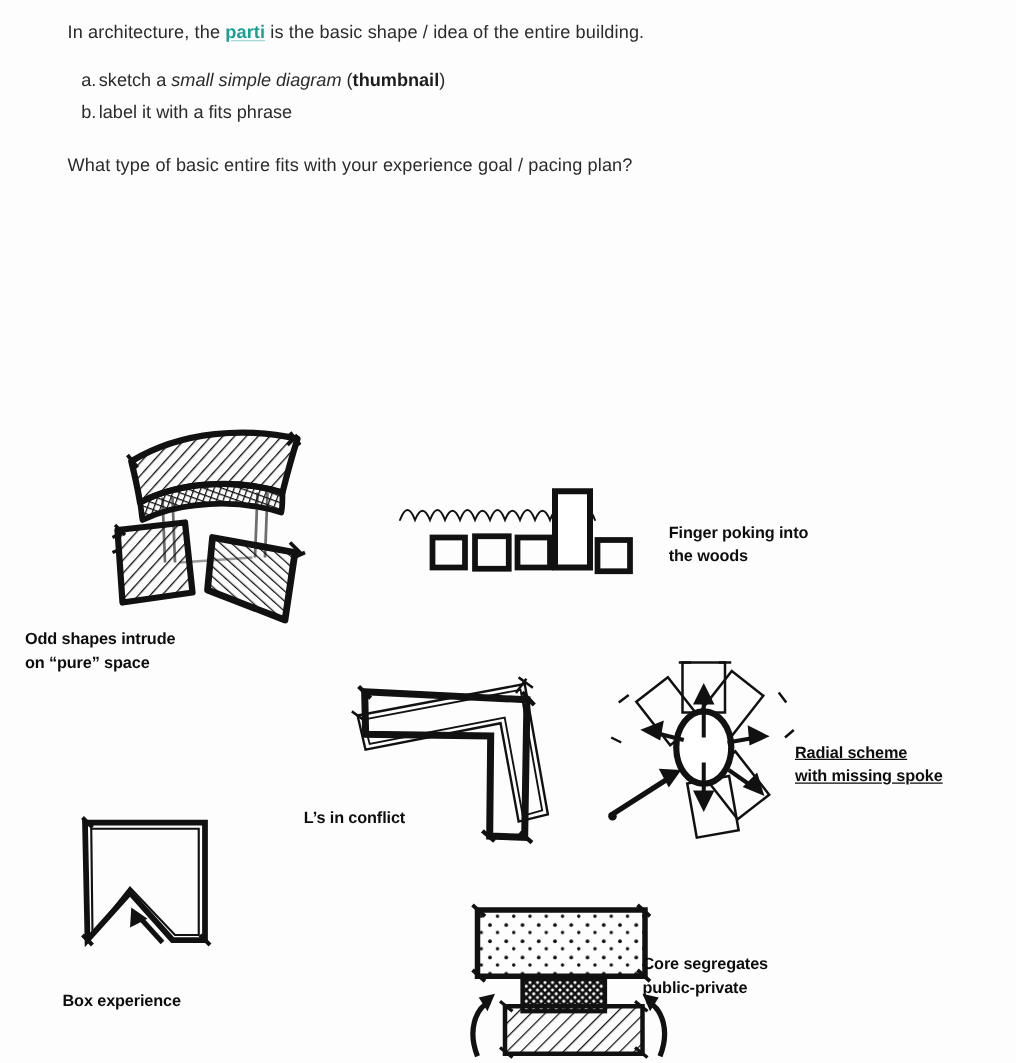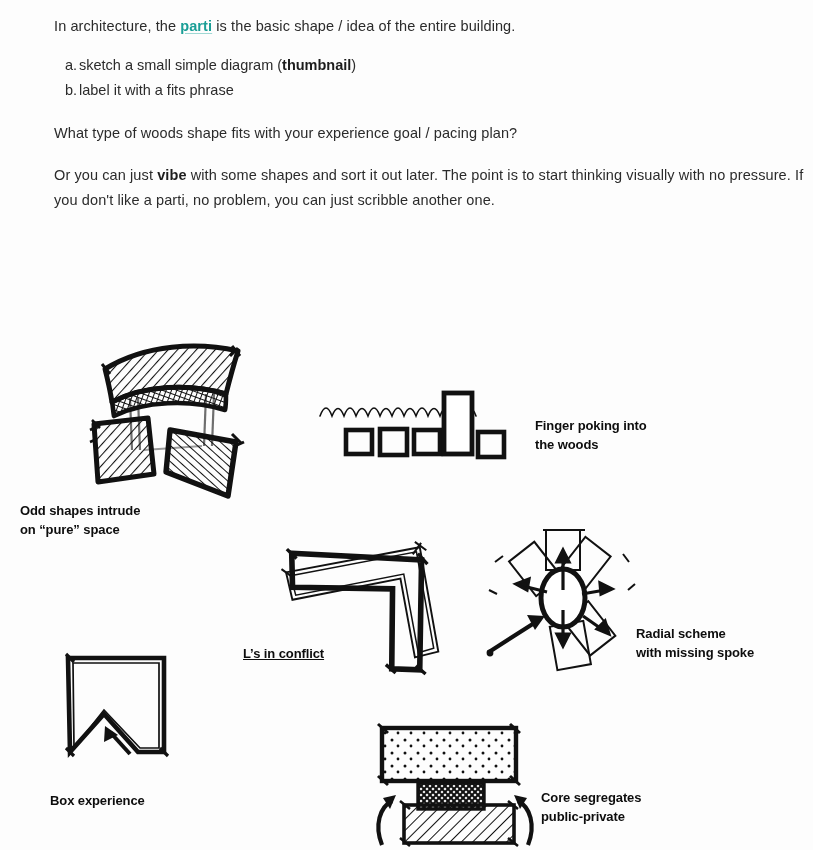--- a/index.html
+++ b/index.html
@@ -23,21 +23,21 @@
   }
   .para.tight { margin-bottom:14px; }
   .link {
     color:#1a9e96;
     font-weight:bold;
     text-decoration:underline;
     text-decoration-color:#9fd8d4;
     text-underline-offset:2px;
     cursor:pointer;
   }
-  .ital { }
+  .ital { font-style:italic; }
   .bold { font-weight:bold; color:#1d1d1d;text-align:right; }
 
   .steps { margin:0 0 18px 0; padding:0; list-style:none; }
   .steps li {
     font-size:14.5px;
     line-height:25px;
     color:#2b2b2b;
     padding-left:25px;
     position:relative;
   }
@@ -72,24 +72,23 @@
 
   <ul class="steps">
     <li>
       <span class="marker">a.</span><span>sketch a </span><span class="ital">small simple diagram</span><span> (</span><span class="bold">thumbnail</span><span>)</span>
     </li>
     <li>
       <span class="marker">b.</span><span>label it with a fits phrase</span>
     </li>
   </ul>
 
-  <p class="para">What type of woods shape fits with your experience goal / pacing plan?</p>
-
-
-  <p class="para"><span>Or you can just </span><span class="bold">vibe</span><span> with some shapes and sort it out later. The point is to start thinking visually with no pressure. If you don't like a parti, no problem, you can just scribble another one.</span></p>
+  <p class="para">What type of basic entire fits with your experience goal / pacing plan?</p>
+
+
 </div>
 
 <div class="sketch-area">
 
   <div class="sk" style="left:86px; top:10px;">
     <svg width="190" height="150" viewBox="0 0 190 150">
       <defs>
         <pattern id="hatchA" width="7" height="7" patternTransform="rotate(42)" patternUnits="userSpaceOnUse">
           <line x1="0" y1="0" x2="0" y2="7" stroke="#111" stroke-width="2.1"></line>
         </pattern>
@@ -149,21 +148,21 @@
         <path d="M18,30 L146,26 L148,124 L132,126 L130,46 L20,50 Z" fill="none" stroke="#111" stroke-width="1.5"></path>
         <path d="M10,22 L20,32 M146,16 L156,26 M152,18 L142,28" stroke="#111" stroke-width="2" fill="none"></path>
       </g>
 
       <g transform="rotate(2 90 70)">
         <path d="M12,22 L142,24 L144,134 L116,134 L114,54 L14,56 Z" fill="#fff" fill-opacity="0" stroke="#111" stroke-width="5.6" stroke-linejoin="miter"></path>
         <path d="M7,18 L17,27 M138,18 L148,28 M110,130 L120,138 M140,130 L150,138" stroke="#111" stroke-width="3.4" fill="none"></path>
       </g>
     </svg>
   </div>
-  <div class="sklabel" style="left:243px; top:308px;text-decoration:underline;">L’s in conflict</div>
+  <div class="sklabel" style="left:243px; top:308px;">L’s in conflict</div>
 
   <div class="sk" style="left:487px; top:192px;">
     <svg width="150" height="140" viewBox="0 0 150 140">
 
       <g fill="none" stroke="#111" stroke-width="2">
         <rect x="59" y="2" width="34" height="40"></rect>
         <g transform="rotate(-52 76 70)">
             <rect x="94" y="50" width="44" height="32"></rect>
           </g>
         <g transform="rotate(52 76 70)">
@@ -196,21 +195,21 @@
           <path d="M125,61 l-12,-6 l1,11 Z"></path>
         <path d="M96,88 L116,102" fill="none"></path>
           <path d="M122,106 l-4,-13 l-8,8 Z"></path>
       </g>
 
       <path d="M2,124 L52,92" fill="none" stroke="#111" stroke-width="4.2" stroke-linecap="round"></path>
       <circle cx="3" cy="125" r="3.4" fill="#111"></circle>
       <path d="M58,88 l-18,-1 l8,15 Z" fill="#111"></path>
     </svg>
   </div>
-  <div class="sklabel" style="left:636px; top:288px;">Radial scheme
+  <div class="sklabel" style="left:636px; top:256px;text-decoration:underline;">Radial scheme
 with missing spoke</div>
 
   <div class="sk" style="left:60px; top:316px;">
     <svg width="120" height="115" viewBox="0 0 120 115">
 
       <path d="M8,6 L104,6 L104,100 L78,100 L44,62 L10,100 Z" fill="none" stroke="#111" stroke-width="4.6" stroke-linejoin="miter"></path>
       <path d="M13,11 L99,11 L99,96 L80,96 L44,58 L14,96 Z" fill="none" stroke="#111" stroke-width="1.7"></path>
 
       <path d="M6,2 L14,10 M6,96 L14,104 M100,96 L108,104" stroke="#111" stroke-width="3.2" fill="none"></path>
 
@@ -243,16 +242,16 @@
 
       <rect x="28" y="82" width="110" height="38" fill="url(#diagC)" stroke="#111" stroke-width="3.6"></rect>
       <path d="M24,78 L34,86 M132,78 L142,86 M24,115 L34,123 M132,115 L142,123" stroke="#111" stroke-width="2.6" fill="none"></path>
 
       <path d="M6,122 C-2,102 4,84 16,78" fill="none" stroke="#111" stroke-width="4.2"></path>
       <path d="M20,72 l-13,3 l7,11 Z" fill="#111"></path>
       <path d="M152,122 C160,102 154,84 142,78" fill="none" stroke="#111" stroke-width="4.2"></path>
       <path d="M138,72 l13,3 l-7,11 Z" fill="#111"></path>
     </svg>
   </div>
-  <div class="sklabel" style="left:541px; top:425px;margin-top:27px;">Core segregates
+  <div class="sklabel" style="left:514px; top:425px;">Core segregates
 public-private</div>
 
 </div>
 
 </body></html>

